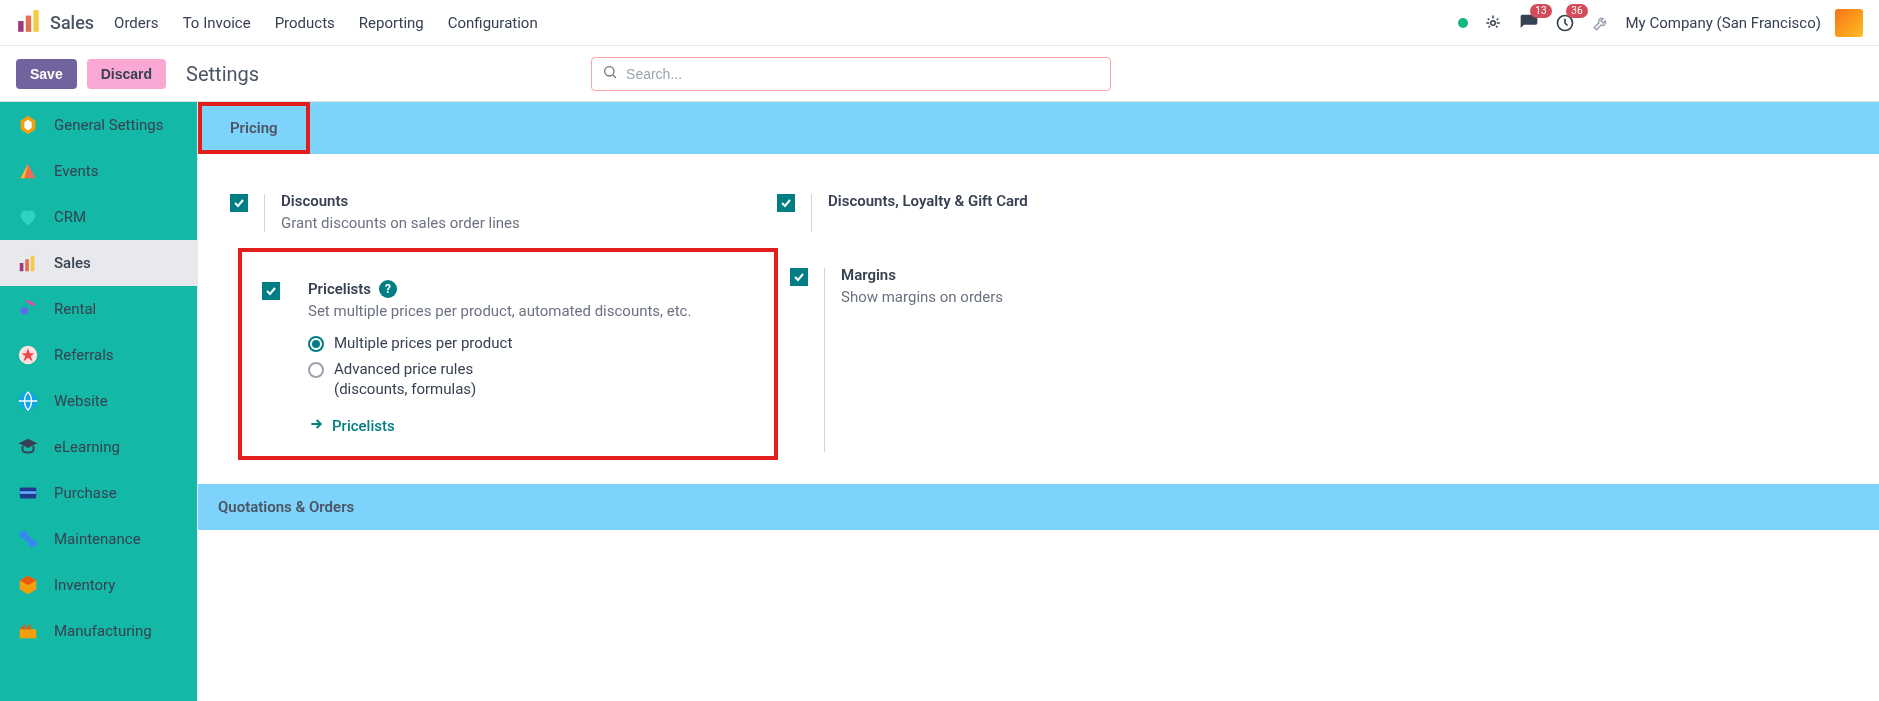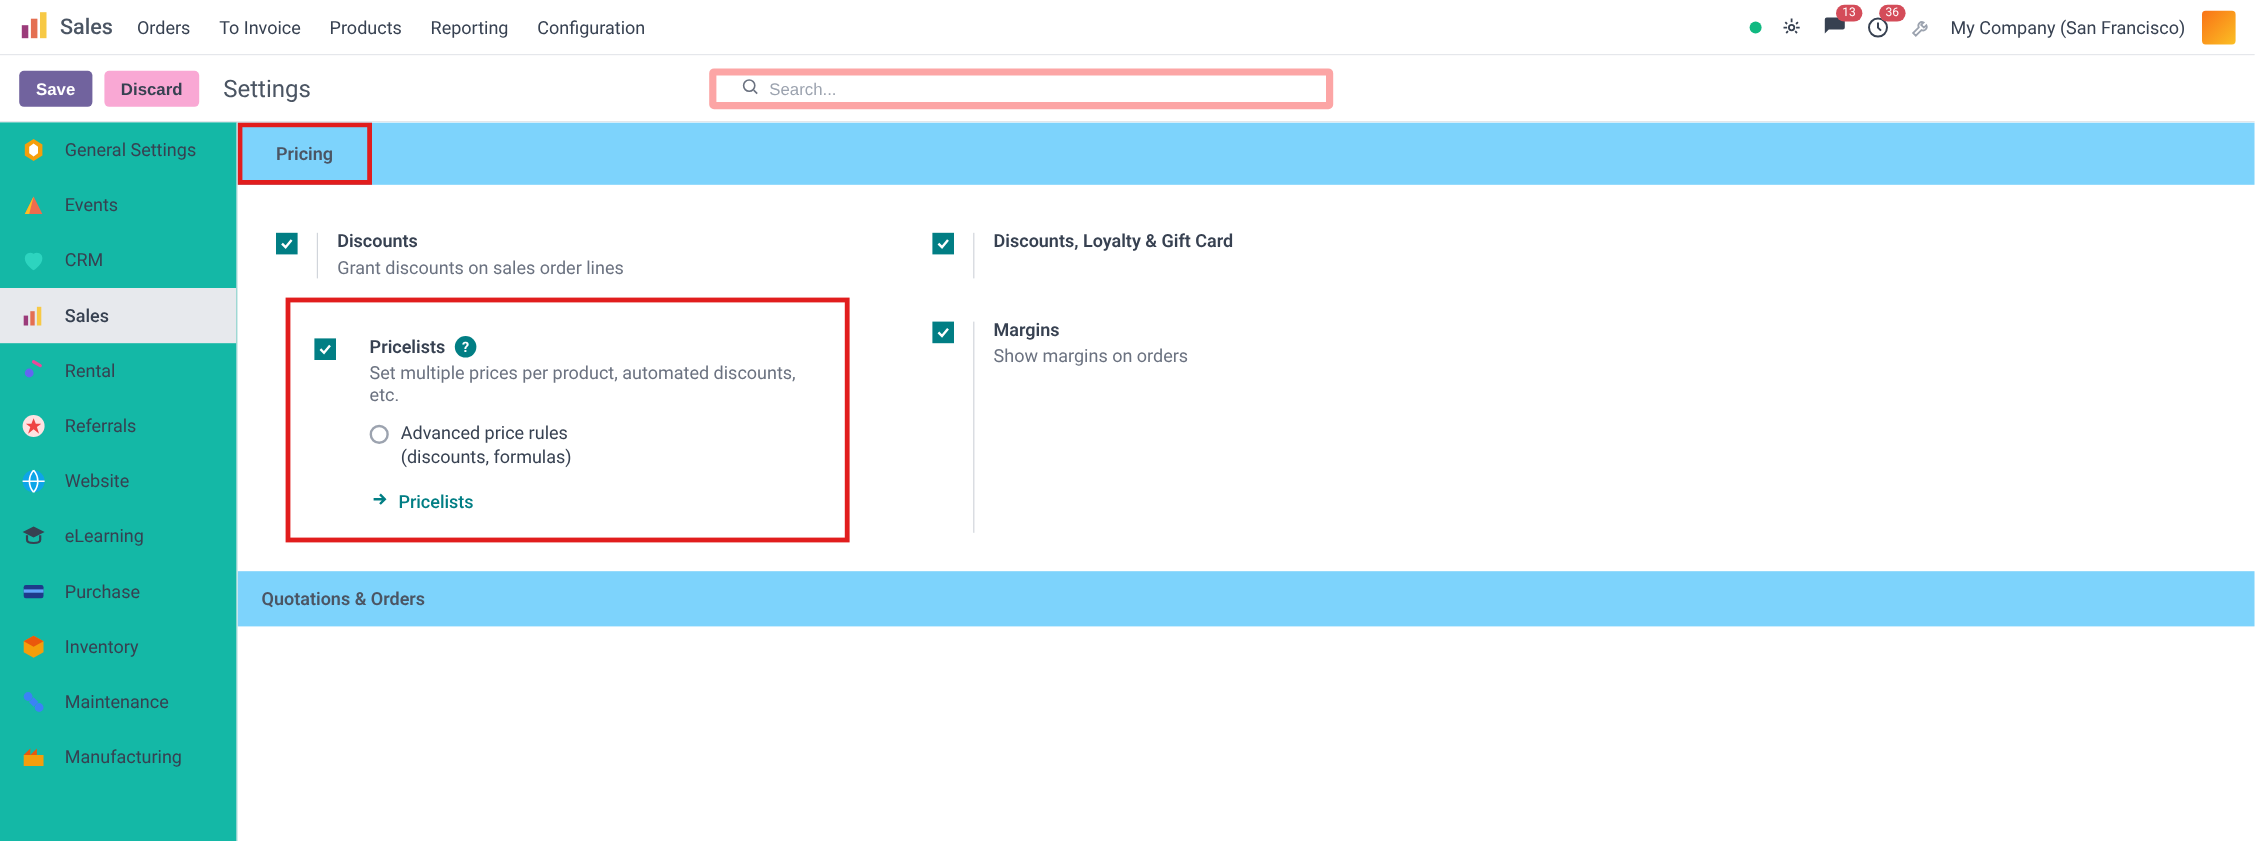--- a/index.html
+++ b/index.html
@@ -103,25 +103,25 @@
       margin-left: 10px;
     }
     .search-wrap {
       flex: 1;
       display: flex;
       justify-content: center;
     }
     .search-box {
       width: 520px;
       height: 34px;
-      border: 6px solid #fca5a5;
+      border: 1px solid #fca5a5;
       border-radius: 4px;
       display: flex;
       align-items: center;
-      padding: 0 20px;
+      padding: 0 10px;
       gap: 8px;
       color: #6b7280;
     }
     .search-box input {
       border: none;
       outline: none;
       flex: 1;
       font-size: 14px;
       color: #374151;
     }
@@ -270,21 +270,21 @@
       gap: 8px;
       margin-top: 18px;
       color: #017e84;
       font-weight: 500;
       font-size: 15px;
       cursor: pointer;
     }
     .pricelists-box {
       border: 4px solid #e11d1d;
       margin: 8px 0 0 20px;
-      width: 470px;
+      width: 540px;
       padding: 16px 16px 20px 20px;
     }
     .pricelists-box .setting-block { padding: 0; }
     .brand-text { font-size: 18px; color: #4b5563; font-weight: 500; }
   </style>
 </head>
 <body>
 
 <div class="navbar">
   <div class="brand">
@@ -433,35 +433,35 @@
         <svg width="22" height="22" viewBox="0 0 24 24">
             <rect x="3" y="6" width="18" height="12" rx="2" fill="#1e3a8a"></rect>
             <rect x="3" y="10" width="18" height="3" fill="#60a5fa"></rect>
           </svg>
       </span>
       <span>Purchase</span>
     </div>
     <div class="sidebar-item">
       <span class="app-icon">
         <svg width="22" height="22" viewBox="0 0 24 24">
-            <polygon points="12,2 21,7 21,17 12,22 3,17 3,7" fill="#f59e0b"></polygon>
-            <polygon points="12,2 21,7 12,12 3,7" fill="#ea580c"></polygon>
-          </svg>
-      </span>
-      <span>Inventory</span>
-    </div>
-    <div class="sidebar-item">
-      <span class="app-icon">
-        <svg width="22" height="22" viewBox="0 0 24 24">
             <circle cx="7" cy="7" r="4" fill="#3b82f6"></circle>
             <circle cx="17" cy="17" r="4" fill="#3b82f6"></circle>
             <rect x="9" y="9" width="6" height="6" fill="#3b82f6" transform="rotate(45 12 12)"></rect>
           </svg>
       </span>
       <span>Maintenance</span>
+    </div>
+    <div class="sidebar-item">
+      <span class="app-icon">
+        <svg width="22" height="22" viewBox="0 0 24 24">
+            <polygon points="12,2 21,7 21,17 12,22 3,17 3,7" fill="#f59e0b"></polygon>
+            <polygon points="12,2 21,7 12,12 3,7" fill="#ea580c"></polygon>
+          </svg>
+      </span>
+      <span>Inventory</span>
     </div>
     <div class="sidebar-item">
       <span class="app-icon">
         <svg width="22" height="22" viewBox="0 0 24 24">
             <rect x="3" y="10" width="18" height="10" fill="#f59e0b"></rect>
             <polygon points="3,10 9,4 9,10" fill="#ea580c"></polygon>
             <polygon points="9,10 15,4 15,10" fill="#ea580c"></polygon>
           </svg>
       </span>
       <span>Manufacturing</span>
@@ -517,20 +517,24 @@
             </span>
             <div class="setting-content" style="margin-left:12px;">
               <div class="setting-title">
                 <span>Pricelists</span>
                 <span class="help-icon">?</span>
               </div>
               <div class="setting-desc">Set multiple prices per product, automated discounts, etc.</div>
 
               <div class="radio-group">
                 <div class="radio-item">
+                  <span class="radio checked"></span>
+                  <span>Multiple prices per product</span>
+                </div>
+                <div class="radio-item">
                   <span class="radio"></span>
                   <span>Advanced price rules</span>
                 </div>
                 <div class="radio-sub">(discounts, formulas)</div>
               </div>
 
               <div class="link-row">
                 <span>
                   <svg width="16" height="16" viewBox="0 0 24 24" fill="none" stroke="#017e84" stroke-width="3">
                       <path d="M5 12h14M13 6l6 6-6 6"></path>

